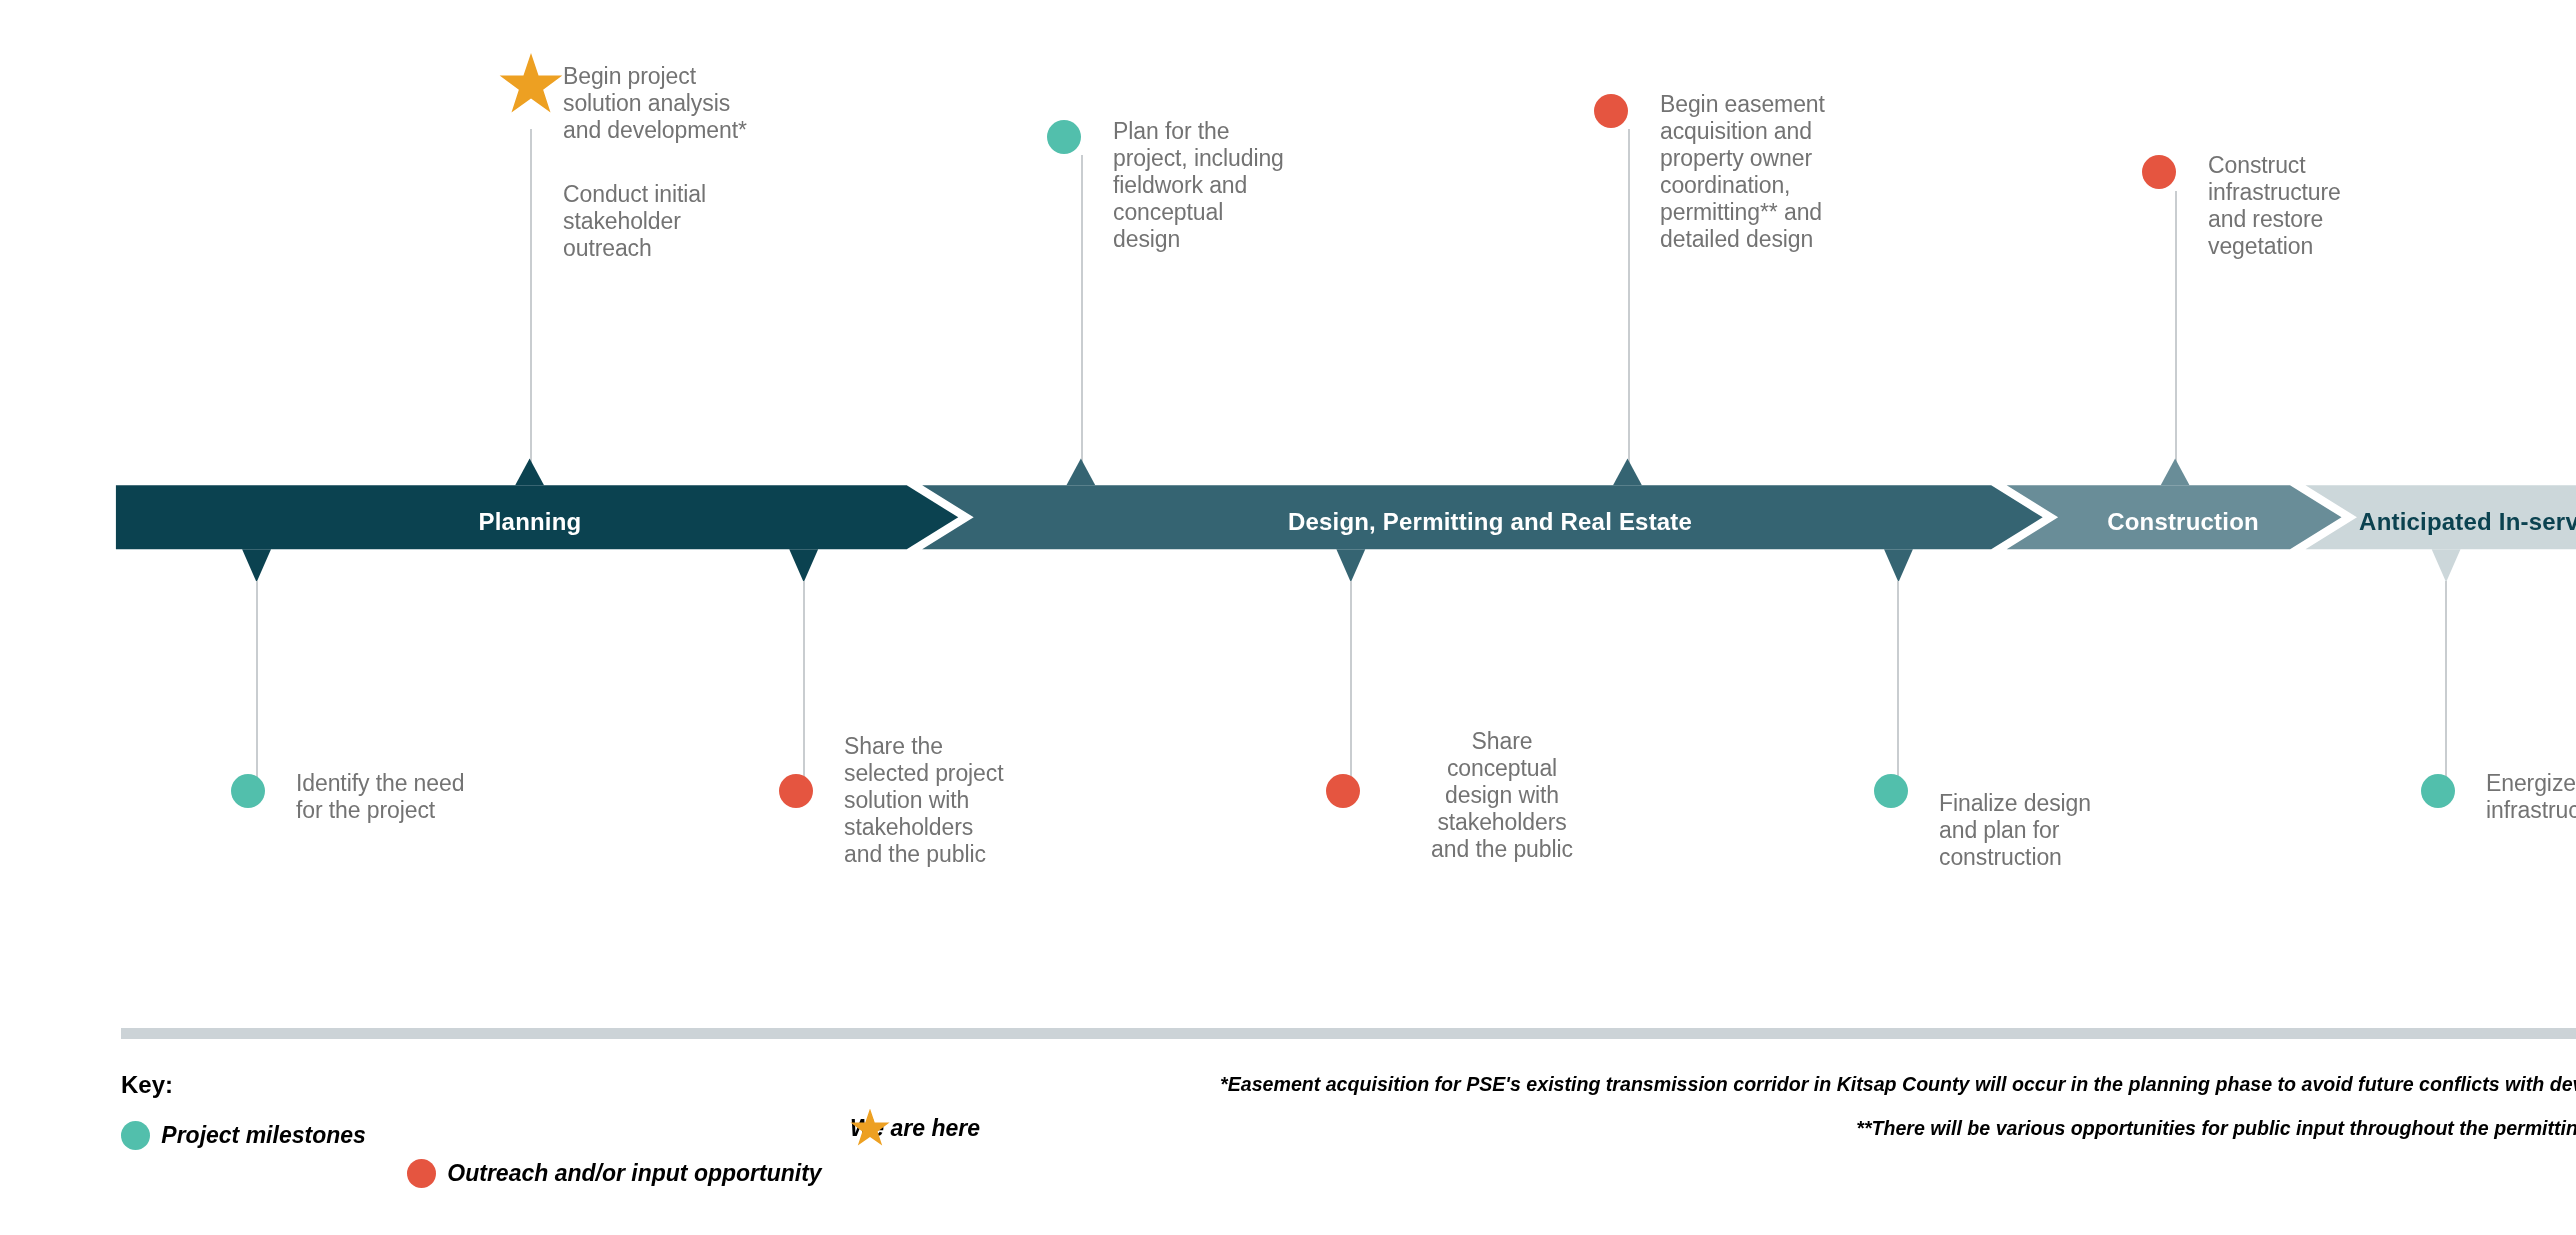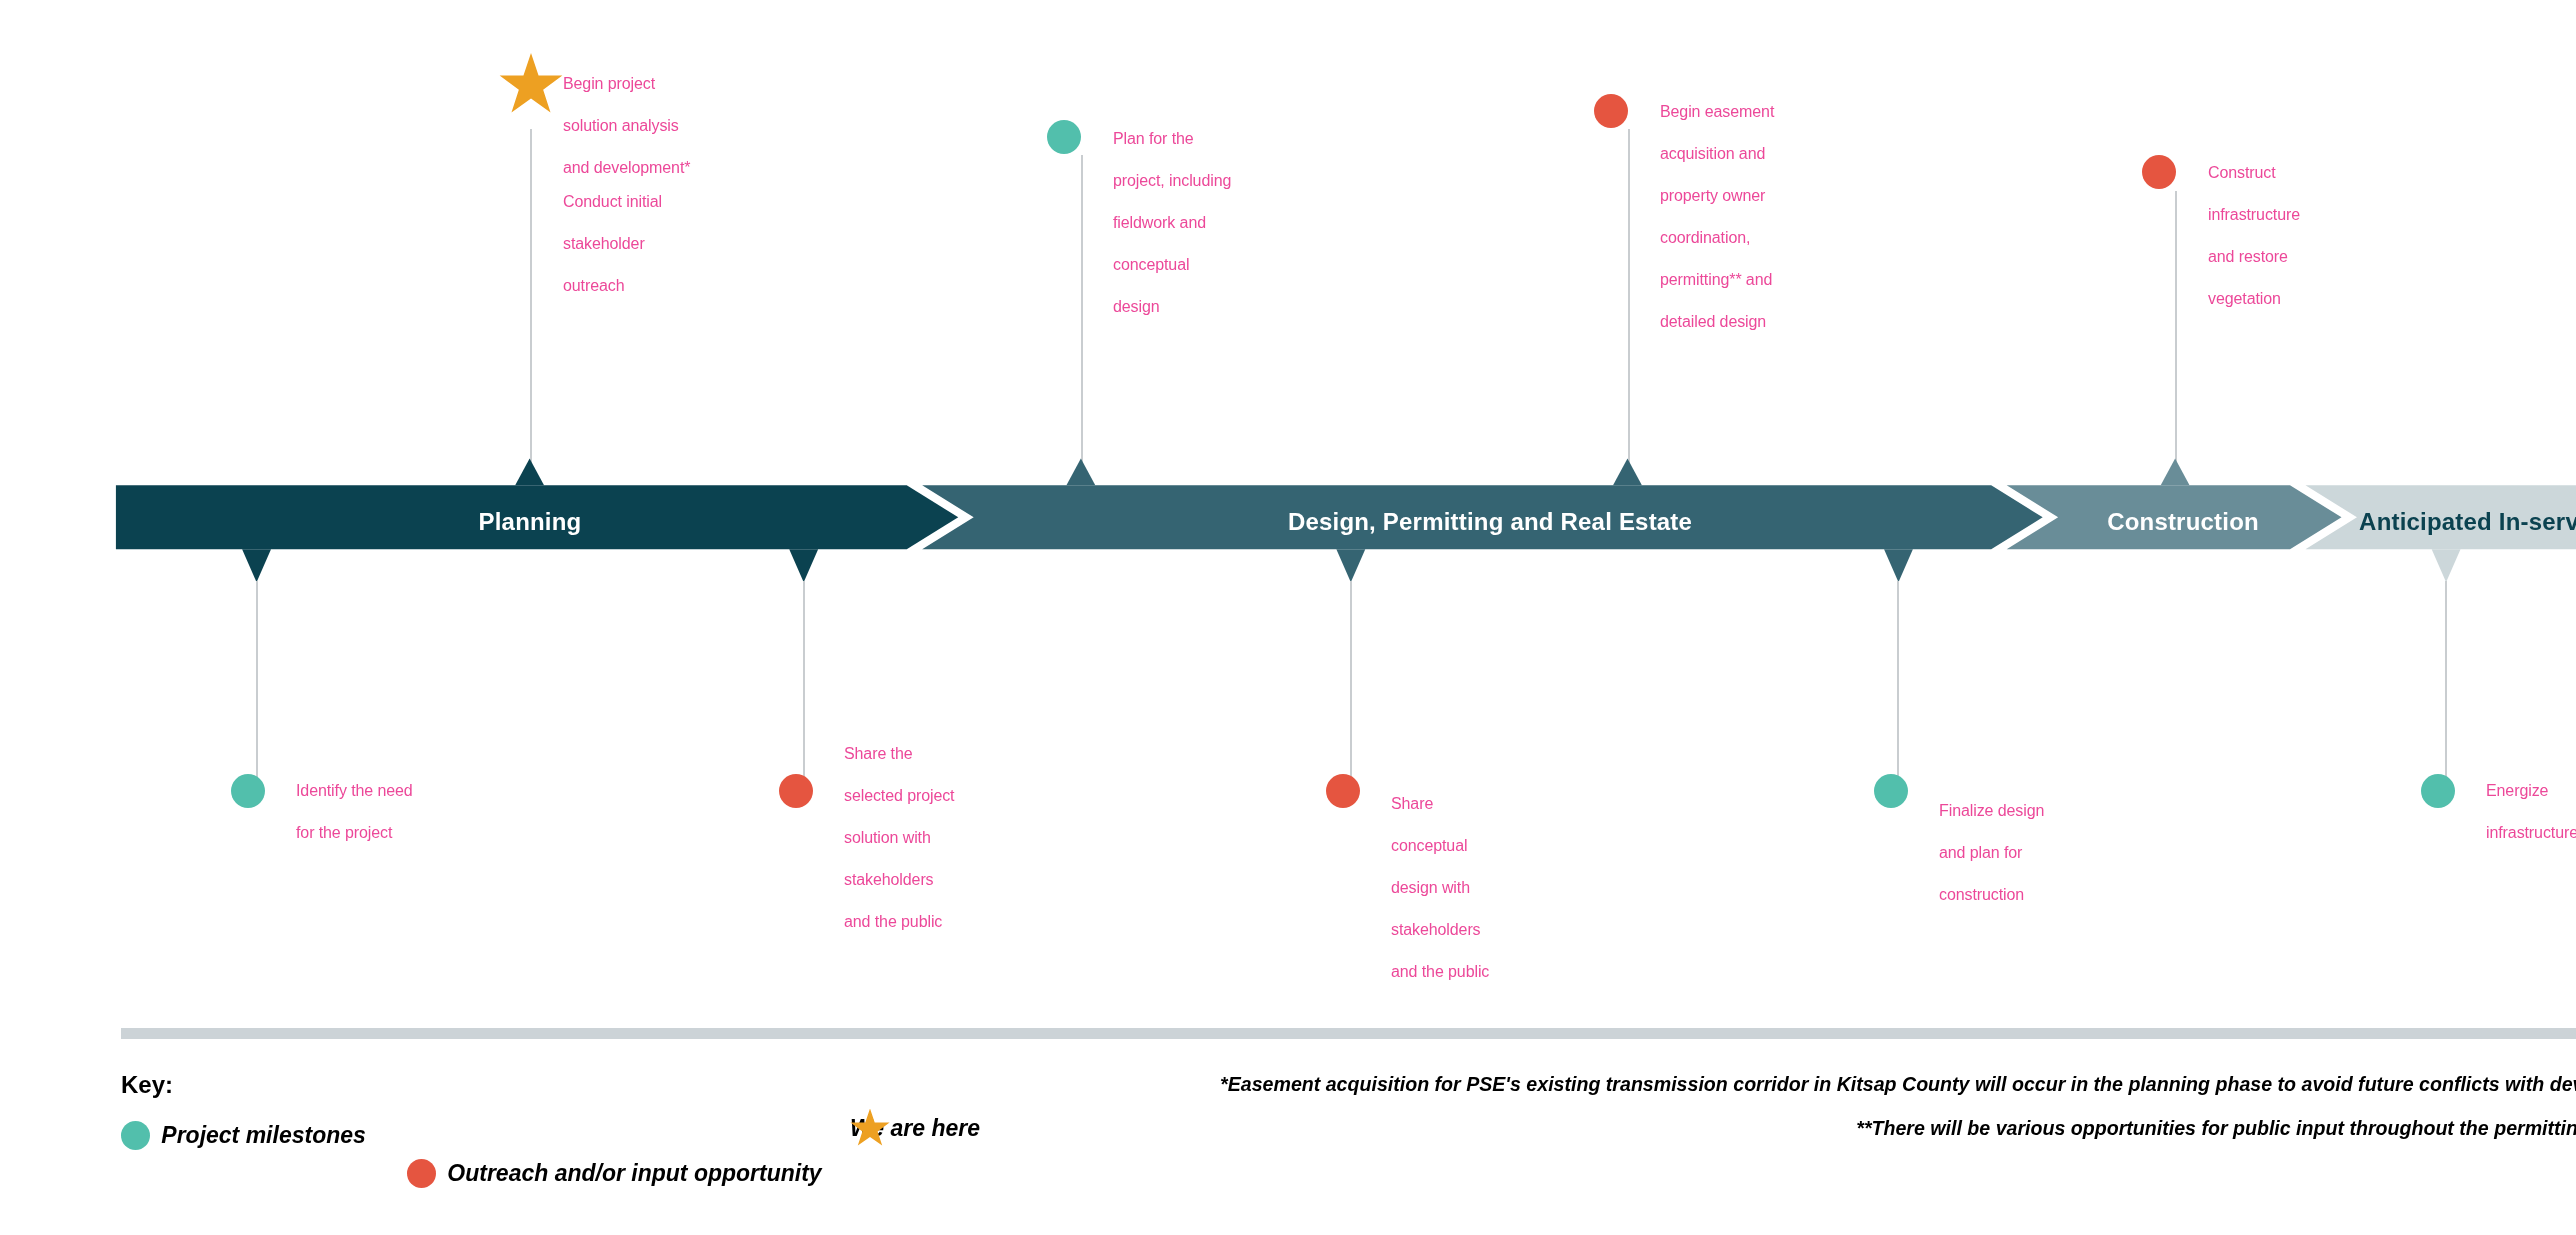--- a/index.html
+++ b/index.html
@@ -41,23 +41,23 @@
     width: 64px;
     height: 64px;
     background: #eda022;
     clip-path: polygon(50% 0%, 61.8% 35.2%, 99% 35.2%, 69% 57.6%, 80.5% 92.8%,
                        50% 71%, 19.5% 92.8%, 31% 57.6%, 1% 35.2%, 38.2% 35.2%);
   }
 
   
   .callout {
     position: absolute;
-    color: #ec4899;
-    font-size: 16px;
-    line-height: 42px;
+    color: #737373;
+    font-size: 23px;
+    line-height: 27px;
     letter-spacing: -0.1px;
     white-space: pre-line;
   }
 
   
   #timeline { position: absolute; left: 0; top: 0; }
 
   .phase-label {
     position: absolute;
     font-size: 24px;
@@ -208,21 +208,21 @@
   <div class="marker teal" style="left:1874px; top:774px;"></div>
   <div class="marker teal" style="left:2421px; top:774px;"></div>
 
   <div class="callout" style="left:296px;  top:770px; width:222px;">Identify the need
 for the project</div>
   <div class="callout" style="left:844px; top:733px; width:222px;">Share the
 selected project
 solution with
 stakeholders
 and the public</div>
-  <div class="callout" style="left:1391px; top:783px; width:222px;">Share
+  <div class="callout" style="left:1391px; top:728px; width:222px;text-align:center;">Share
 conceptual
 design with
 stakeholders
 and the public</div>
   <div class="callout" style="left:1939px; top:790px; width:222px;">Finalize design
 and plan for
 construction</div>
   <div class="callout" style="left:2486px; top:770px; width:222px;">Energize
 infrastructure</div>
 

